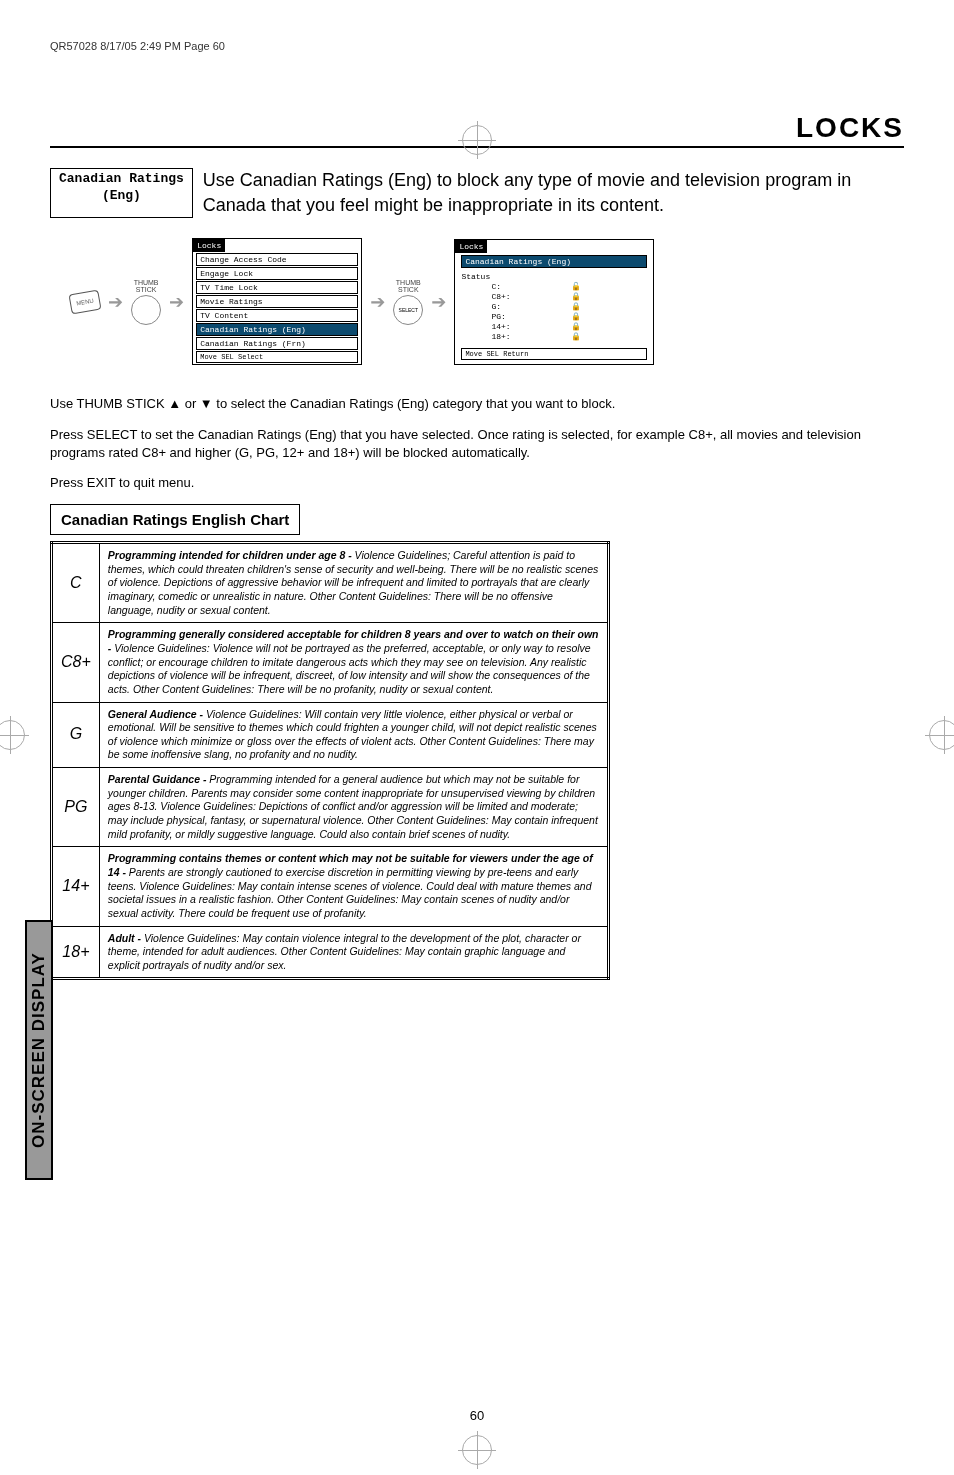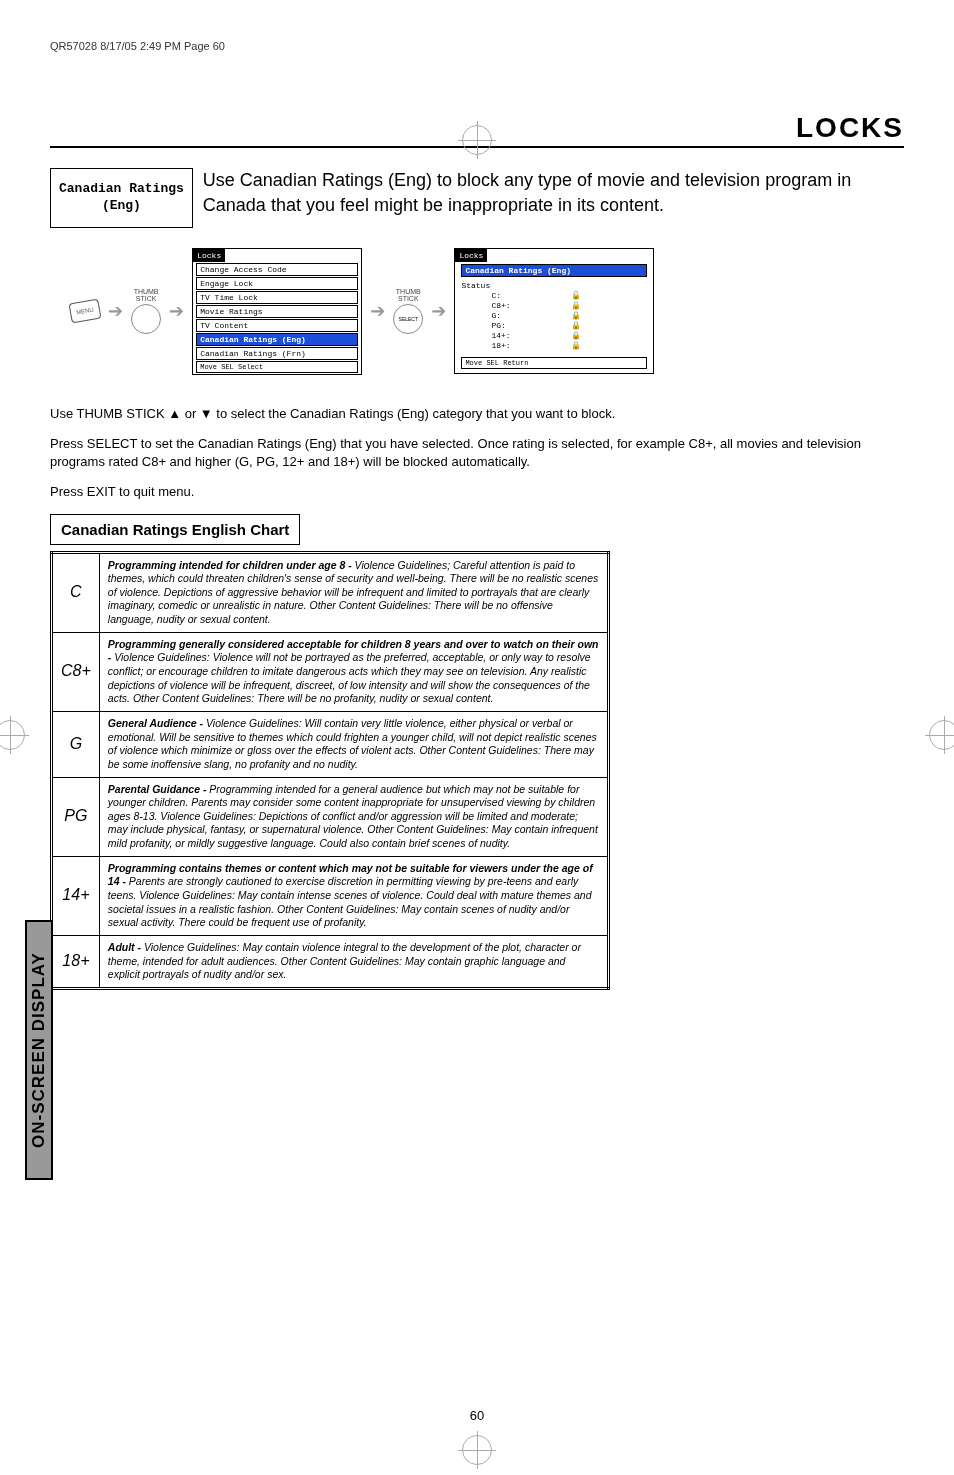--- a/index.html
+++ b/index.html
@@ -26,21 +26,21 @@
     padding-bottom: 2px;
     margin-bottom: 20px;
   }
   .intro-row {
     display: flex;
     gap: 10px;
     margin-bottom: 20px;
   }
   .box-label {
     border: 1px solid #000;
-    padding: 12px 8px;
+    padding: 2px 8px;
     font-family: "Courier New", monospace;
     font-weight: bold;
     font-size: 13px;
     text-align: center;
     line-height: 1.3;
     flex-shrink: 0;
   }
   .intro-text {
     font-size: 18px;
     line-height: 1.4;
@@ -97,23 +97,22 @@
     color: #fff;
     padding: 2px 4px;
     display: inline-block;
   }
   .osd-line {
     border: 1px solid #000;
     margin: 1px 3px;
     padding: 1px 3px;
   }
   .osd-line.sel {
-    background: #1d4ed8;
+    background: #0c4a6e;
     color: #fff;
-    font-weight: bold;
   }
   .osd-foot {
     border: 1px solid #000;
     margin: 1px 3px;
     padding: 1px 3px;
     font-size: 7px;
   }
   .osd-box2 {
     width: 200px;
     border: 1px solid #000;

